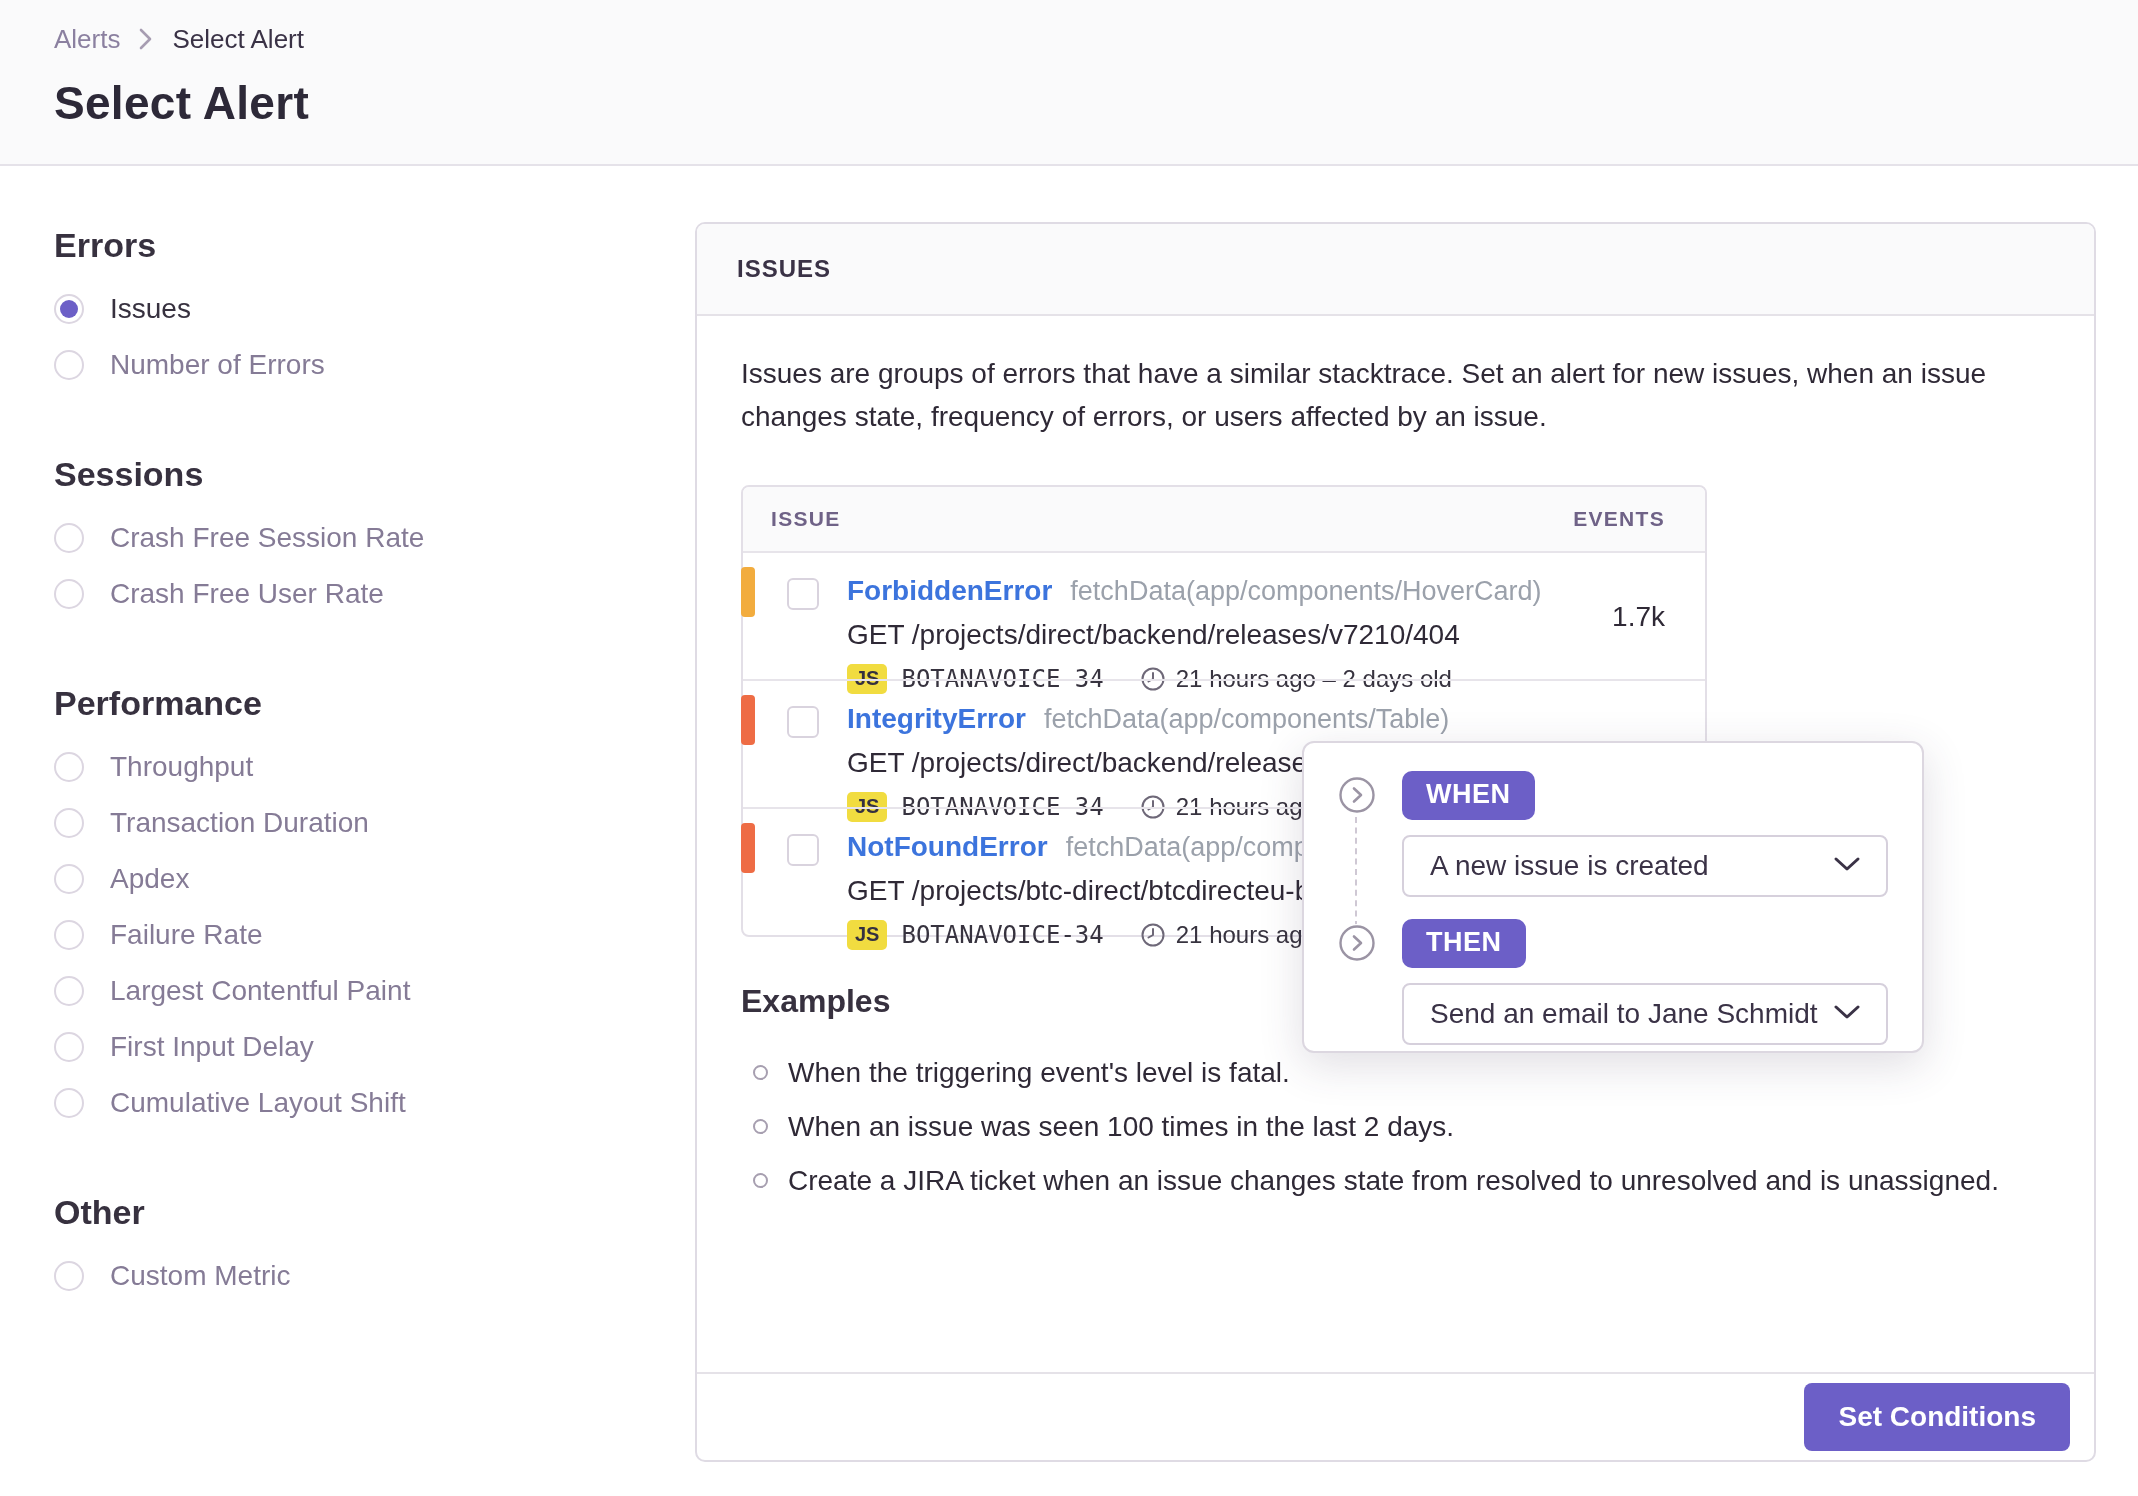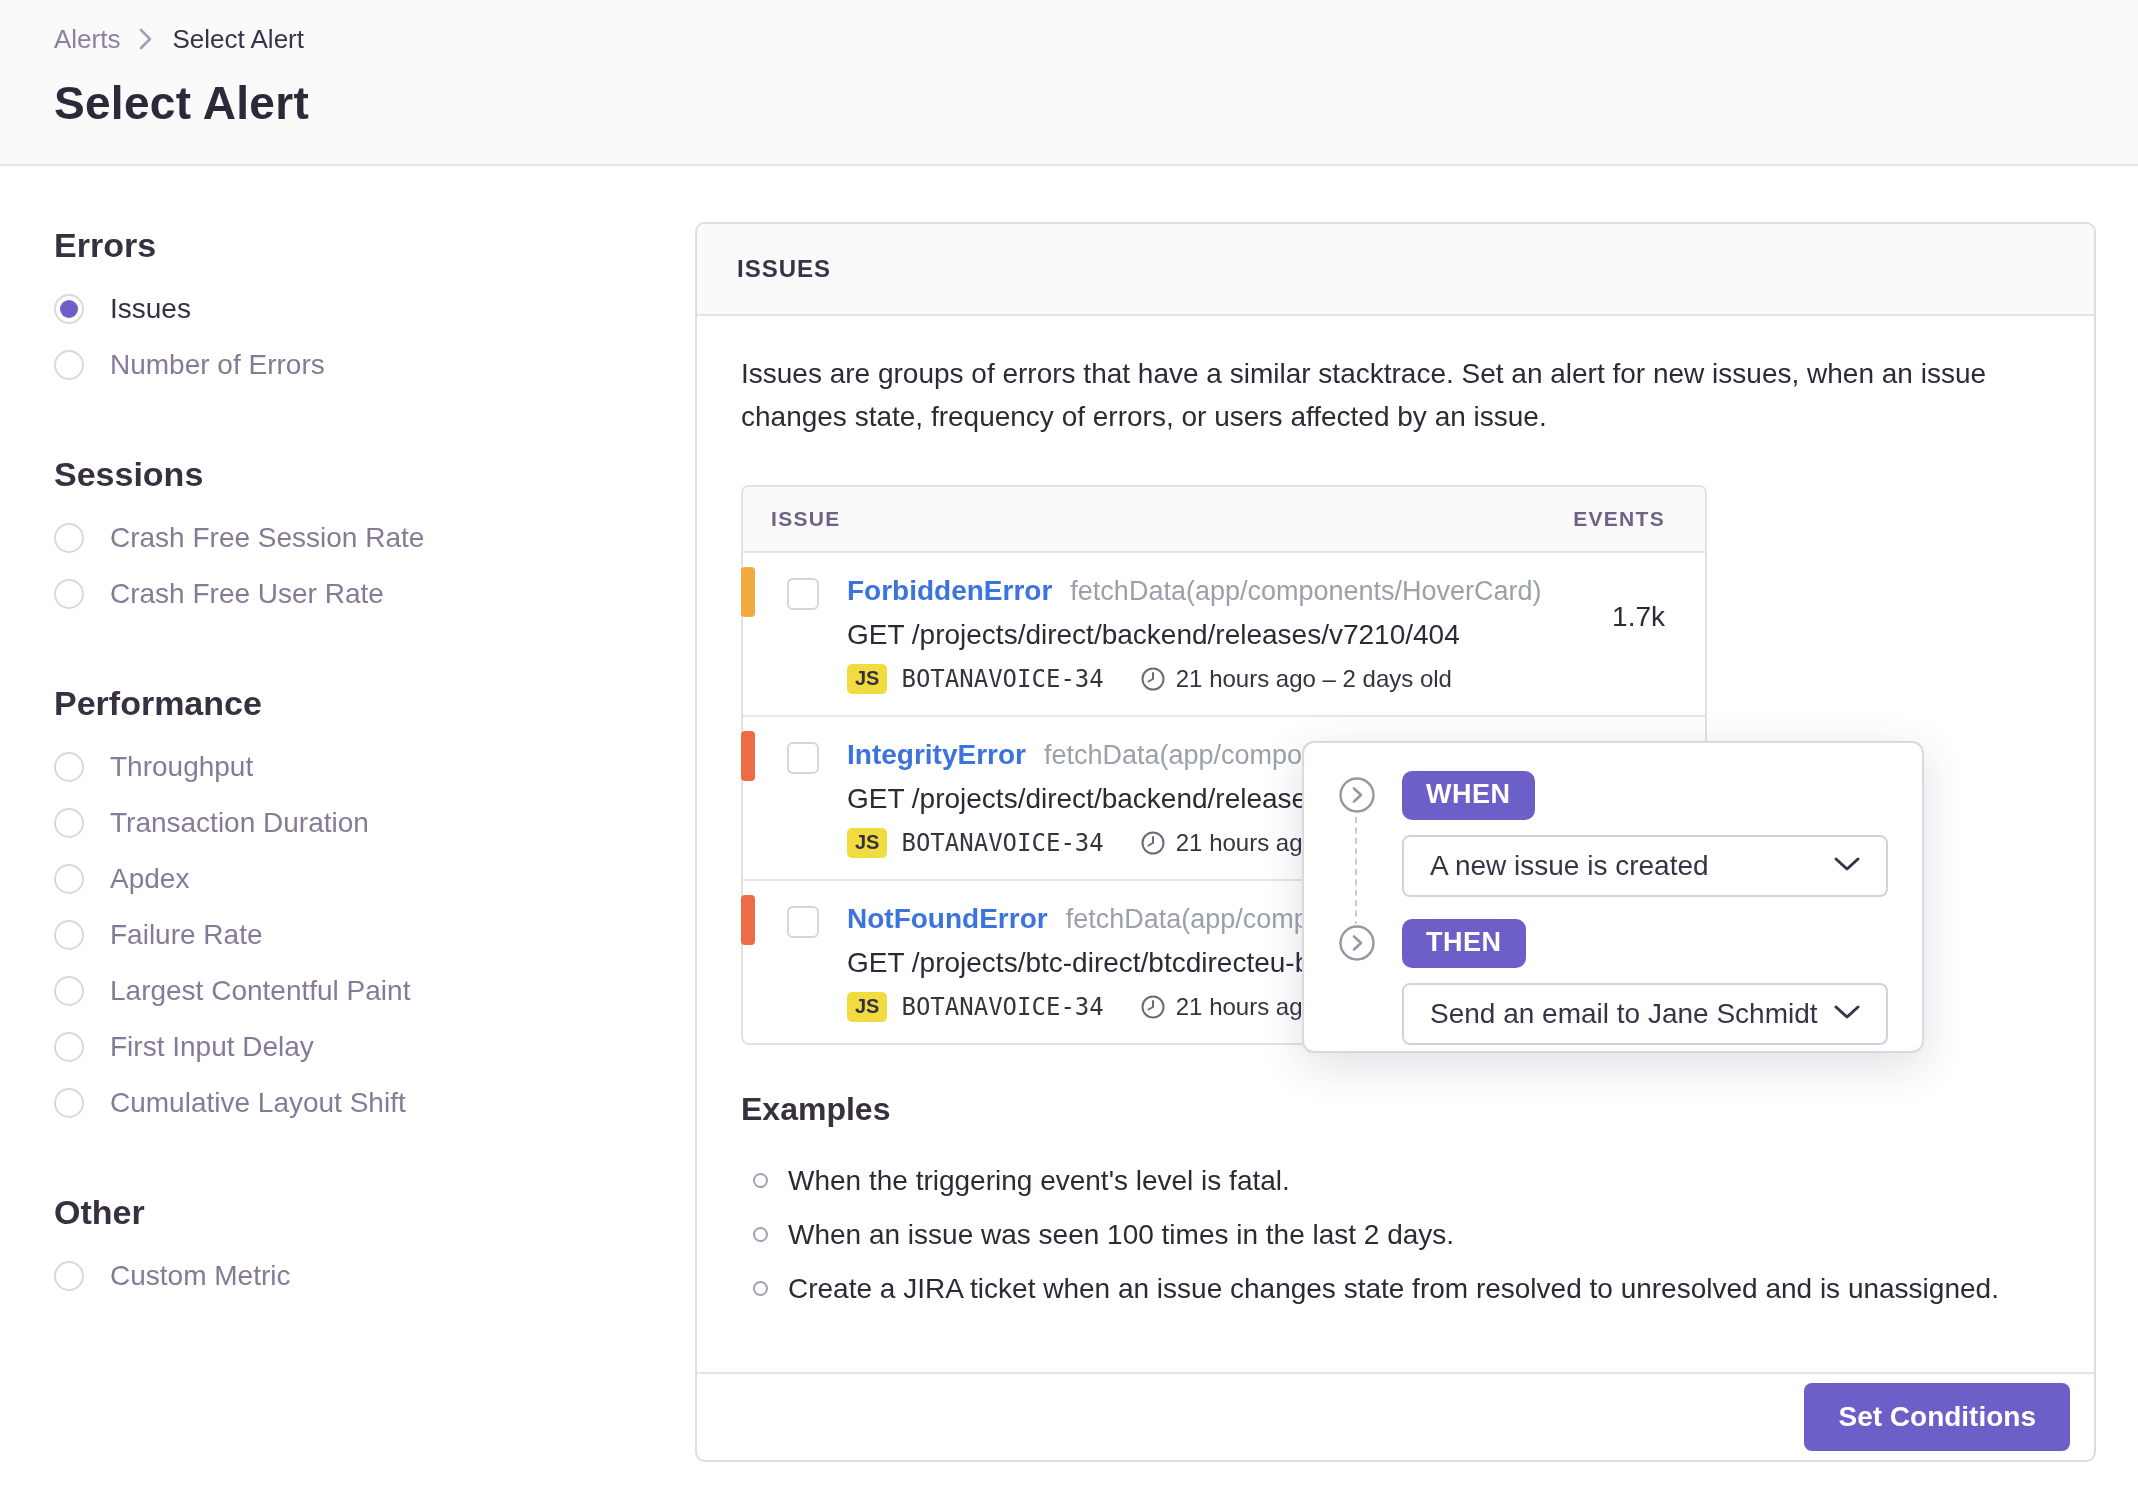--- a/index.html
+++ b/index.html
@@ -51,21 +51,21 @@
   .panel-body { padding:36px 40px 0 44px; flex:1; }
   .description { font-size:28px; line-height:1.55; color:#2F2936; max-width:1330px; }
 
   
   .issue-table { margin-top:46px; width:966px; border:2px solid #E3DFE7; border-radius:8px; background:#fff; }
   .table-head {
     display:flex; justify-content:space-between; align-items:center;
     height:64px; padding:0 40px 0 28px; background:#FAFAFB; border-radius:6px 6px 0 0;
   }
   .th { font-size:21px; font-weight:700; letter-spacing:1.3px; color:#6F6287; }
-  .issue-row { position:relative; border-top:2px solid #E7E4EA; height:164px; padding:22px 40px 0 44px; display:flex; }
+  .issue-row { position:relative; border-top:2px solid #E7E4EA; height:128px; padding:22px 40px 0 44px; display:flex; }
   .severity-bar { position:absolute; left:-2px; top:14px; width:14px; height:50px; border-radius:4px; }
   .checkbox {
     width:32px; height:32px; border:2px solid #D9D3DE; border-radius:6px; background:#fff;
     flex:none; margin-right:28px; margin-top:3px; cursor:pointer;
   }
   .issue-main { flex:1; min-width:0; }
   .issue-line1 { display:flex; align-items:baseline; white-space:nowrap; }
   .issue-title { font-size:28px; font-weight:700; color:#3C74DD; cursor:pointer; }
   .issue-culprit { margin-left:18px; font-size:27px; color:#9BA1AB; }
   .issue-transaction { margin-top:12px; font-size:28px; color:#2F2936; white-space:nowrap; }

